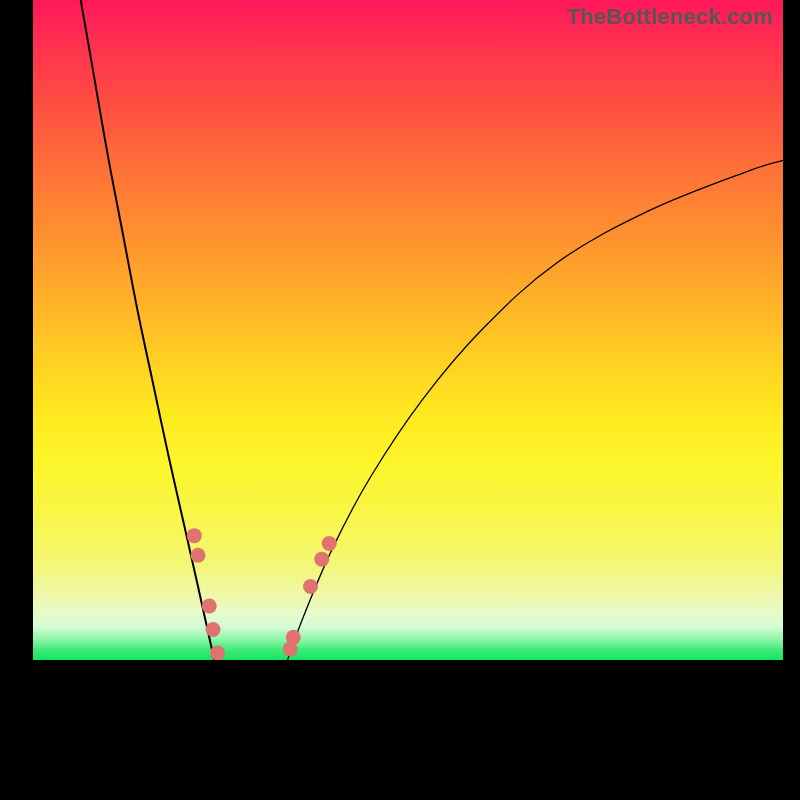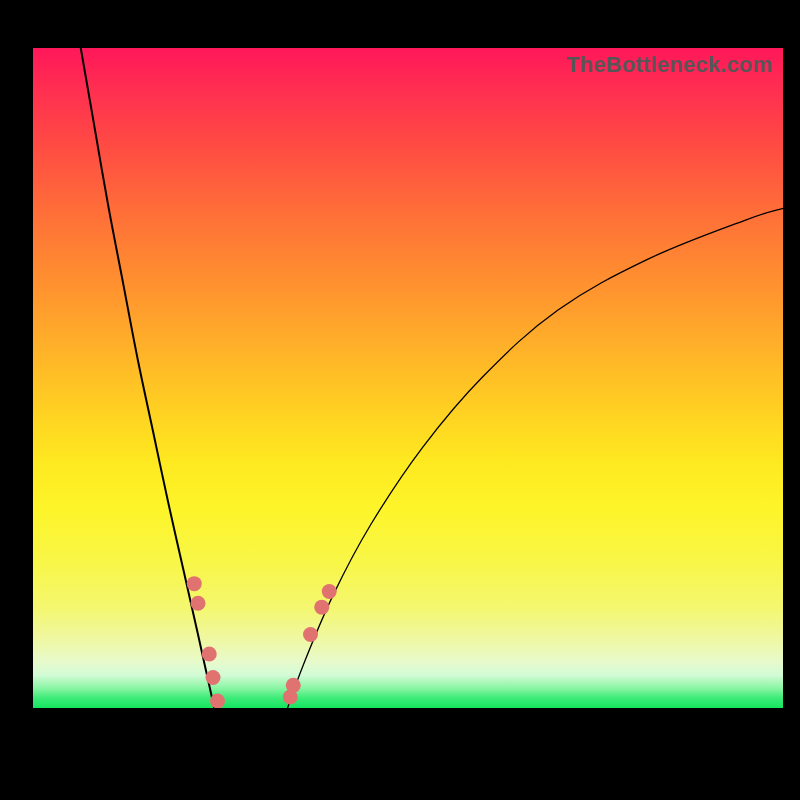--- a/index.html
+++ b/index.html
@@ -23,21 +23,20 @@
       #f8f648 78%,
       #f4f771 85%,
       #eef8a7 90%,
       #e7facc 93%,
       #d3fbd6 95%,
       #89f5a3 97%,
       #3ceb78 98.5%,
       #14e560 100%
     );
     overflow: hidden;
-    margin-top: 48px;
   }
 
   .watermark {
     position: absolute;
     top: 4px; right: 10px;
     font: 600 22px Arial, Helvetica, sans-serif;
     color: #565656;
     letter-spacing: 0.2px;
   }
 

